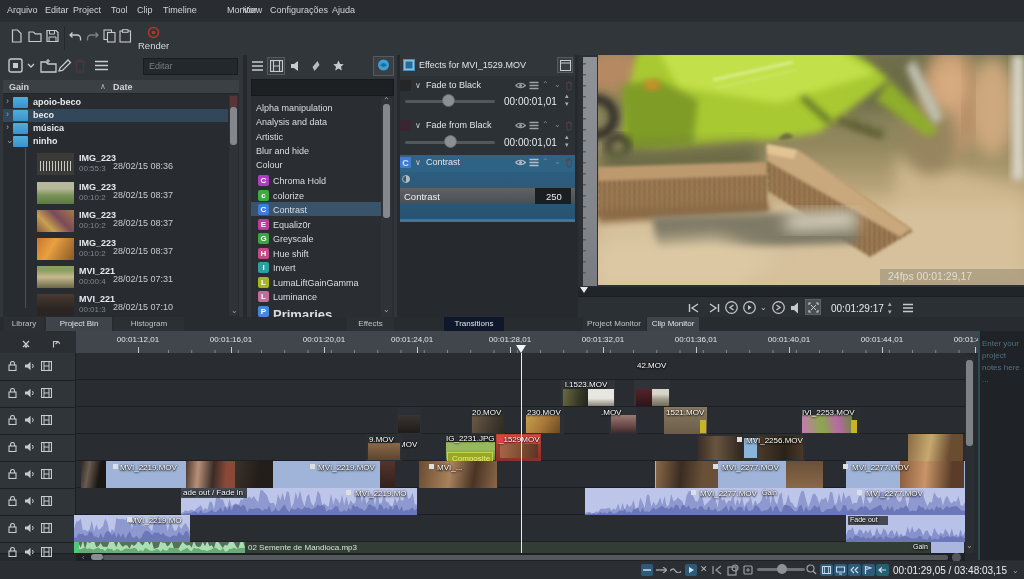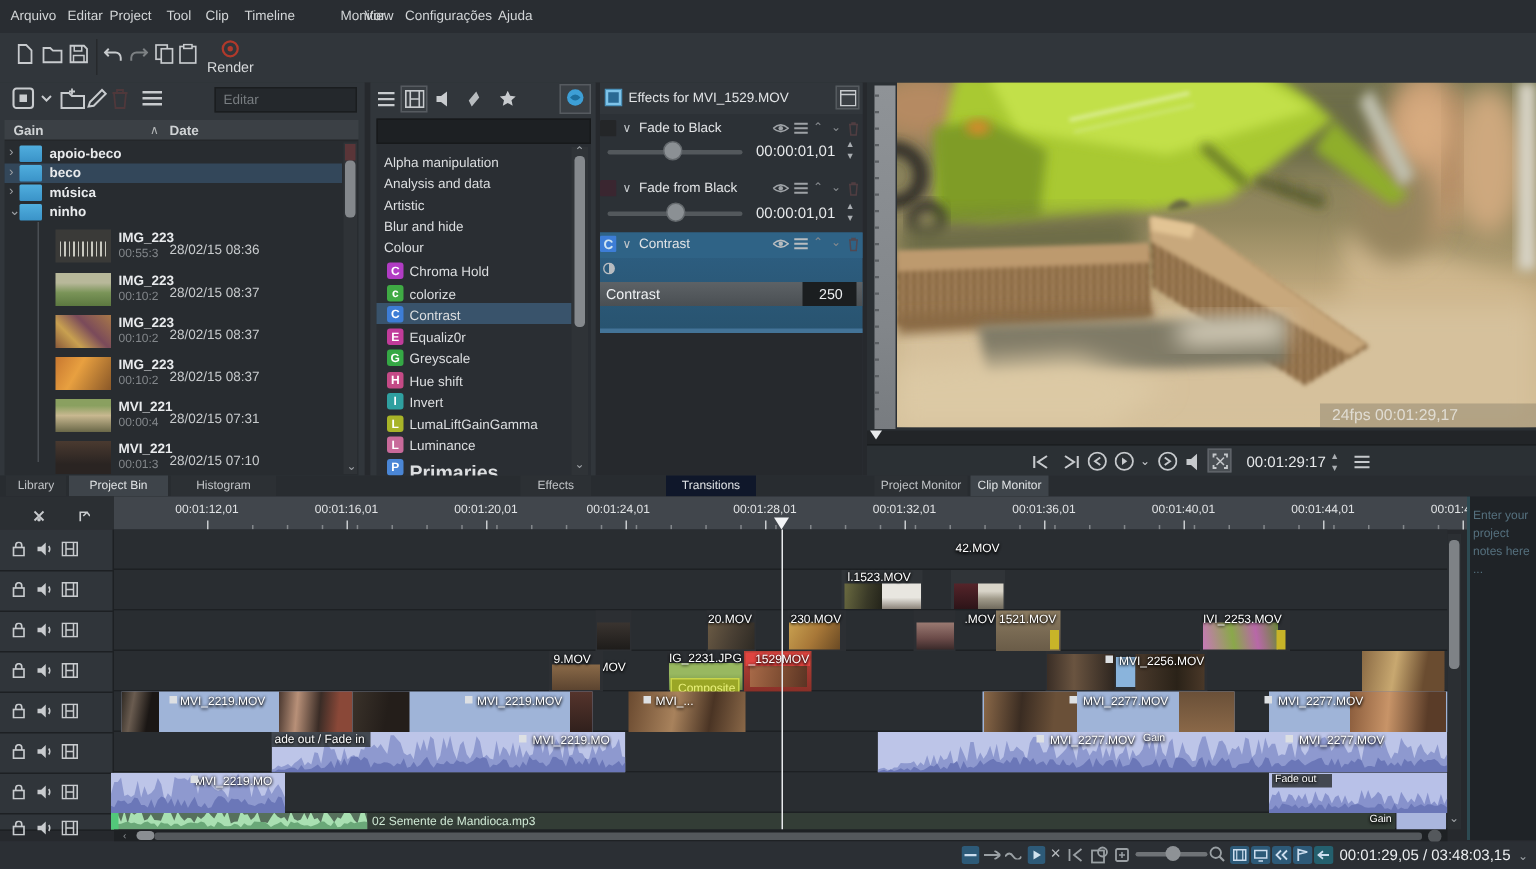--- a/index.html
+++ b/index.html
@@ -731,21 +731,21 @@
 <div class="abs" style="left:398px;top:415px;width:22px;height:18px;background:linear-gradient(#3a3430,#1e1c1a);"></div>
 <div class="abs" style="left:399px;top:408px;font-size:8px;color:#fff;white-space:nowrap;text-shadow:0 1px 2px #000,0 0 2px #000;margin-top:32px;">MOV</div>
 <div class="abs" style="left:471px;top:407px;width:33px;height:27px;background:#2c2f33;"></div>
 <div class="abs" style="left:472px;top:415px;width:31px;height:18px;background:linear-gradient(110deg,#6a5a44,#4a4034 50%,#2e2a24);"></div>
 <div class="abs" style="left:472px;top:408px;font-size:8px;color:#fff;white-space:nowrap;text-shadow:0 1px 2px #000,0 0 2px #000;">20.MOV</div>
 <div class="abs" style="left:525px;top:407px;width:39px;height:27px;background:#2c2f33;"></div>
 <div class="abs" style="left:526px;top:415px;width:34px;height:18px;background:linear-gradient(120deg,#c8a050,#a87838 50%,#6a4a24);"></div>
 <div class="abs" style="left:527px;top:408px;font-size:8px;color:#fff;white-space:nowrap;text-shadow:0 1px 2px #000,0 0 2px #000;">230.MOV</div>
 <div class="abs" style="left:609px;top:407px;width:28px;height:27px;background:#2c2f33;"></div>
 <div class="abs" style="left:611px;top:415px;width:25px;height:18px;background:linear-gradient(#9a7a72,#6a4a48 60%,#3a2a2a);"></div>
-<div class="abs" style="left:643px;top:408px;font-size:8px;color:#fff;white-space:nowrap;text-shadow:0 1px 2px #000,0 0 2px #000;">.MOV</div>
+<div class="abs" style="left:601px;top:408px;font-size:8px;color:#fff;white-space:nowrap;text-shadow:0 1px 2px #000,0 0 2px #000;">.MOV</div>
 <div class="abs" style="left:664px;top:407px;width:43px;height:27px;background:linear-gradient(#8a7a60,#6a5c48);"></div>
 <div class="abs" style="left:666px;top:408px;font-size:8px;color:#fff;white-space:nowrap;text-shadow:0 1px 2px #000,0 0 2px #000;">1521.MOV</div>
 <div class="abs" style="left:700px;top:420px;width:6px;height:13px;background:#c8b428;"></div>
 <div class="abs" style="left:800px;top:407px;width:60px;height:27px;background:#2c2f33;"></div>
 <div class="abs" style="left:802px;top:415px;width:50px;height:18px;background:linear-gradient(80deg,#c878b8,#8aa84a 40%,#b868a8 70%,#6a8838);"></div>
 <div class="abs" style="left:802px;top:408px;font-size:8px;color:#fff;white-space:nowrap;text-shadow:0 1px 2px #000,0 0 2px #000;">IVI_2253.MOV</div>
 <div class="abs" style="left:851px;top:420px;width:6px;height:13px;background:#c8b428;"></div>
 <div class="abs" style="left:366px;top:434px;width:36px;height:27px;background:#2c2f33;"></div>
 <div class="abs" style="left:368px;top:443px;width:32px;height:17px;background:linear-gradient(#8a6a48,#5c4430);"></div>
 <div class="abs" style="left:369px;top:435px;font-size:8px;color:#fff;white-space:nowrap;text-shadow:0 1px 2px #000,0 0 2px #000;">9.MOV</div>

